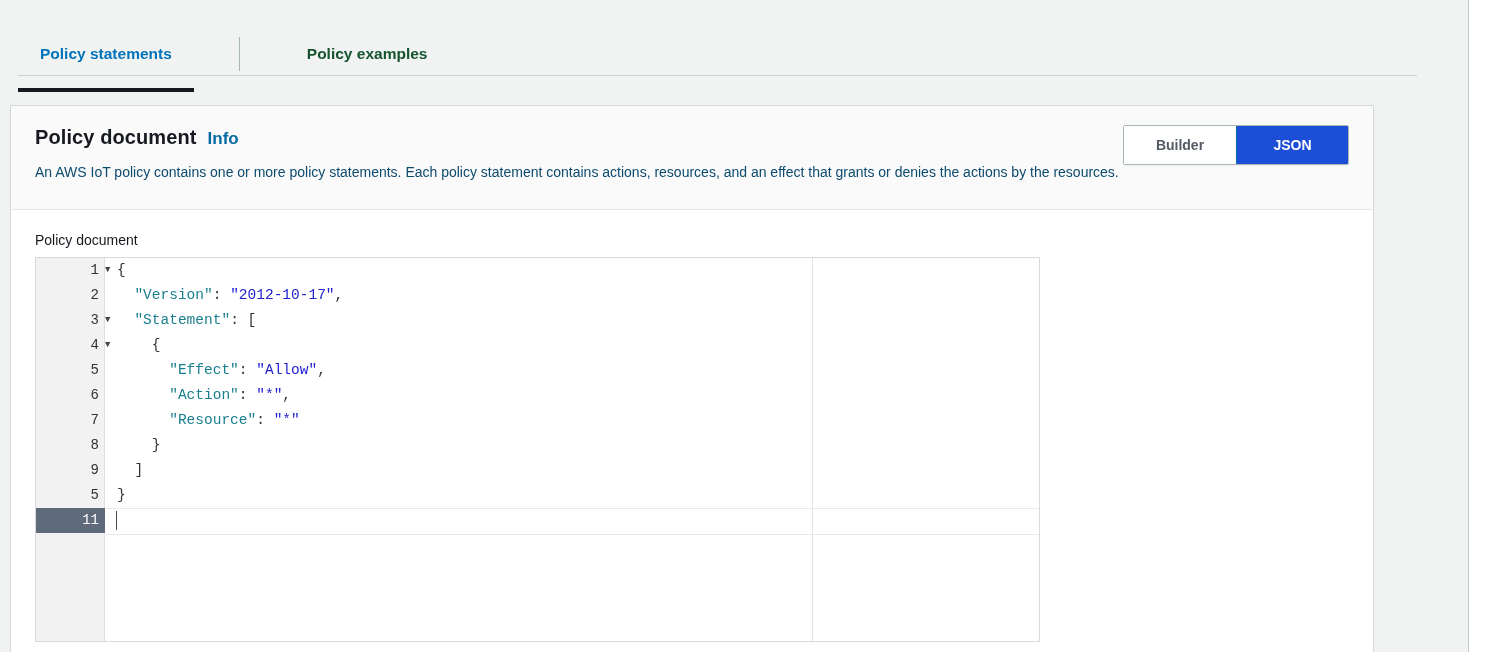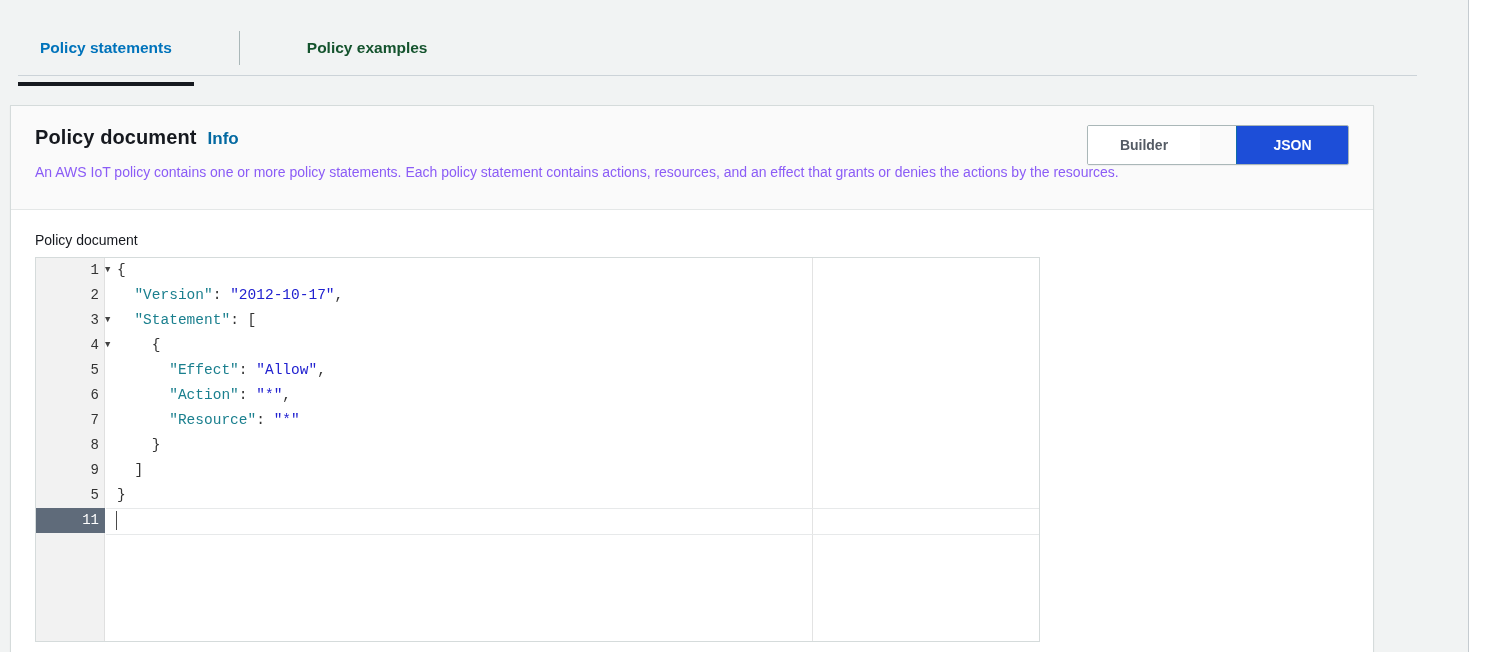--- a/index.html
+++ b/index.html
@@ -30,21 +30,21 @@
 
   
   .tabs-bar {
     position: absolute;
     left: 0; top: 0;
     width: 1469px;
     height: 78px;
   }
   .tabs-row {
     position: absolute;
-    left: 18px; top: 10px;
+    left: 18px; top: 16px;
     height: 76px;
     display: flex;
     align-items: center;
     gap: 45px;
   }
   .tab {
     position: relative;
     height: 76px;
     display: flex;
     align-items: center;
@@ -107,34 +107,33 @@
   }
   .info-link {
     font-size: 17px;
     font-weight: bold;
     color: #0369a1;
     cursor: pointer;
   }
   .card-desc {
     margin-top: 14px;
     font-size: 14px;
-    color: #8b5cf6;
+    color: #0c4a6e;
     line-height: 1.4;
   }
 
   
   .segmented {
     position: absolute;
     right: 24px; top: 19px;
     display: flex;
     border: 1px solid #aab7b8;
     border-radius: 2px;
     overflow: hidden;
     box-shadow: 0 1px 1px 0 rgba(0,28,36,.05);
-    gap: 36px;
   }
   .seg-btn {
     min-width: 112px;
     height: 38px;
     display: flex;
     align-items: center;
     justify-content: center;
     font-size: 14px;
     font-weight: bold;
     background: #ffffff;

